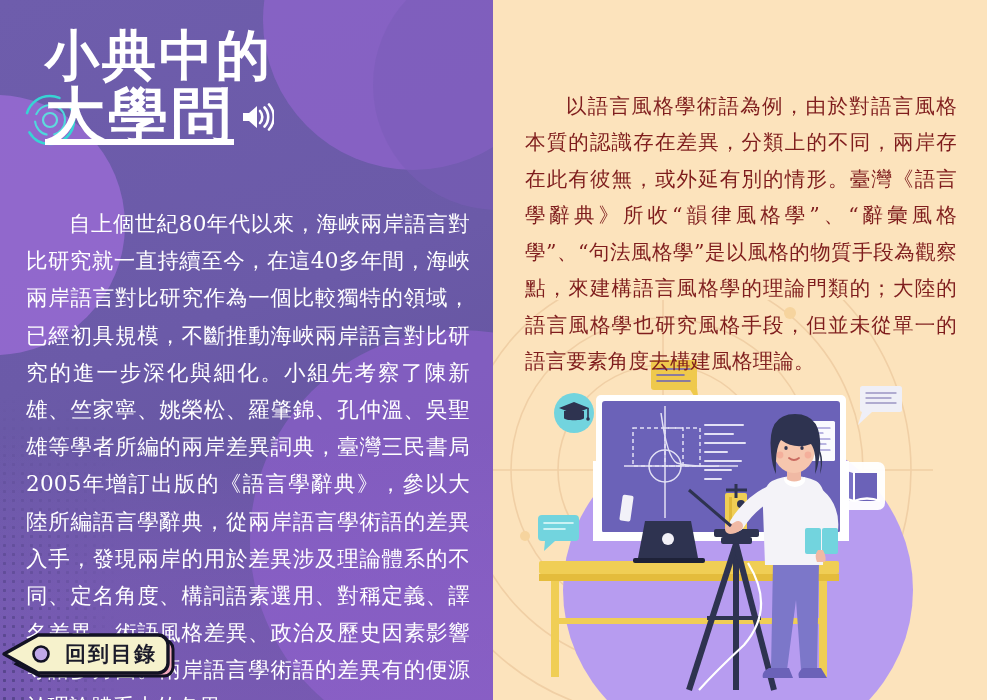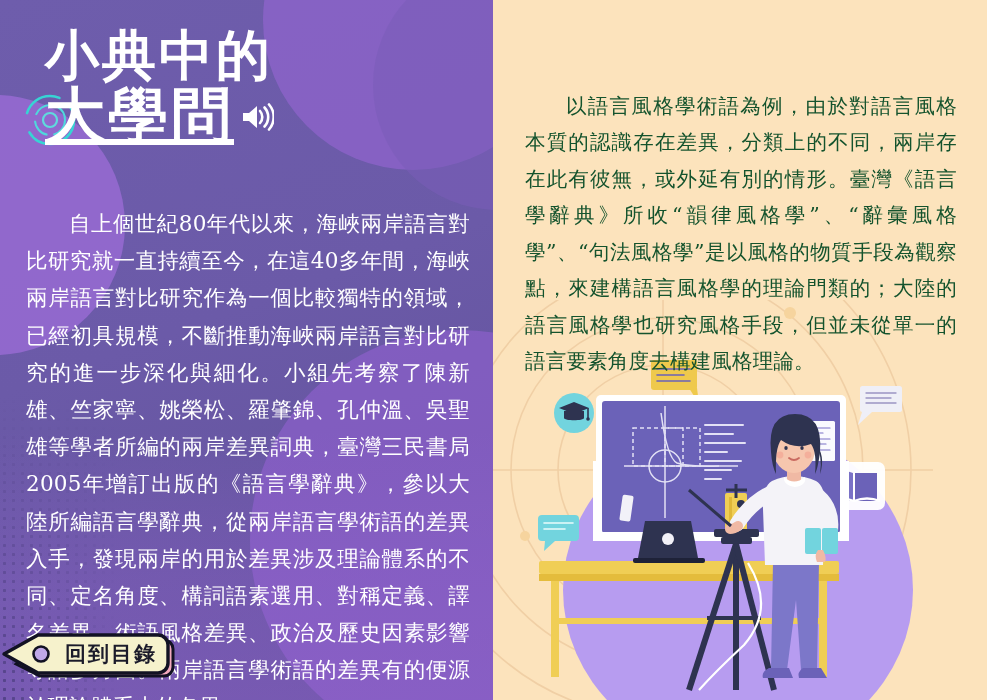--- a/index.html
+++ b/index.html
@@ -156,21 +156,21 @@
     height: 700px;
     overflow: hidden;
     background: #FCE3BC;
   }
   .rp-rings { position: absolute; left: -60px; top: 300px; }
   .right-body {
     position: absolute;
     left: 32px; top: 88px;
     width: 432px;
     z-index: 5;
-    color: #14532d;
+    color: #7f1d1d;
     font-family: "DejaVu Serif", serif;
     font-size: 20.5px;
     line-height: 1.78;
     text-align: justify;
     text-indent: 2em;
     letter-spacing: .2px;
   }
   .illustration {
     position: absolute;
     left: 0; top: 318px;

